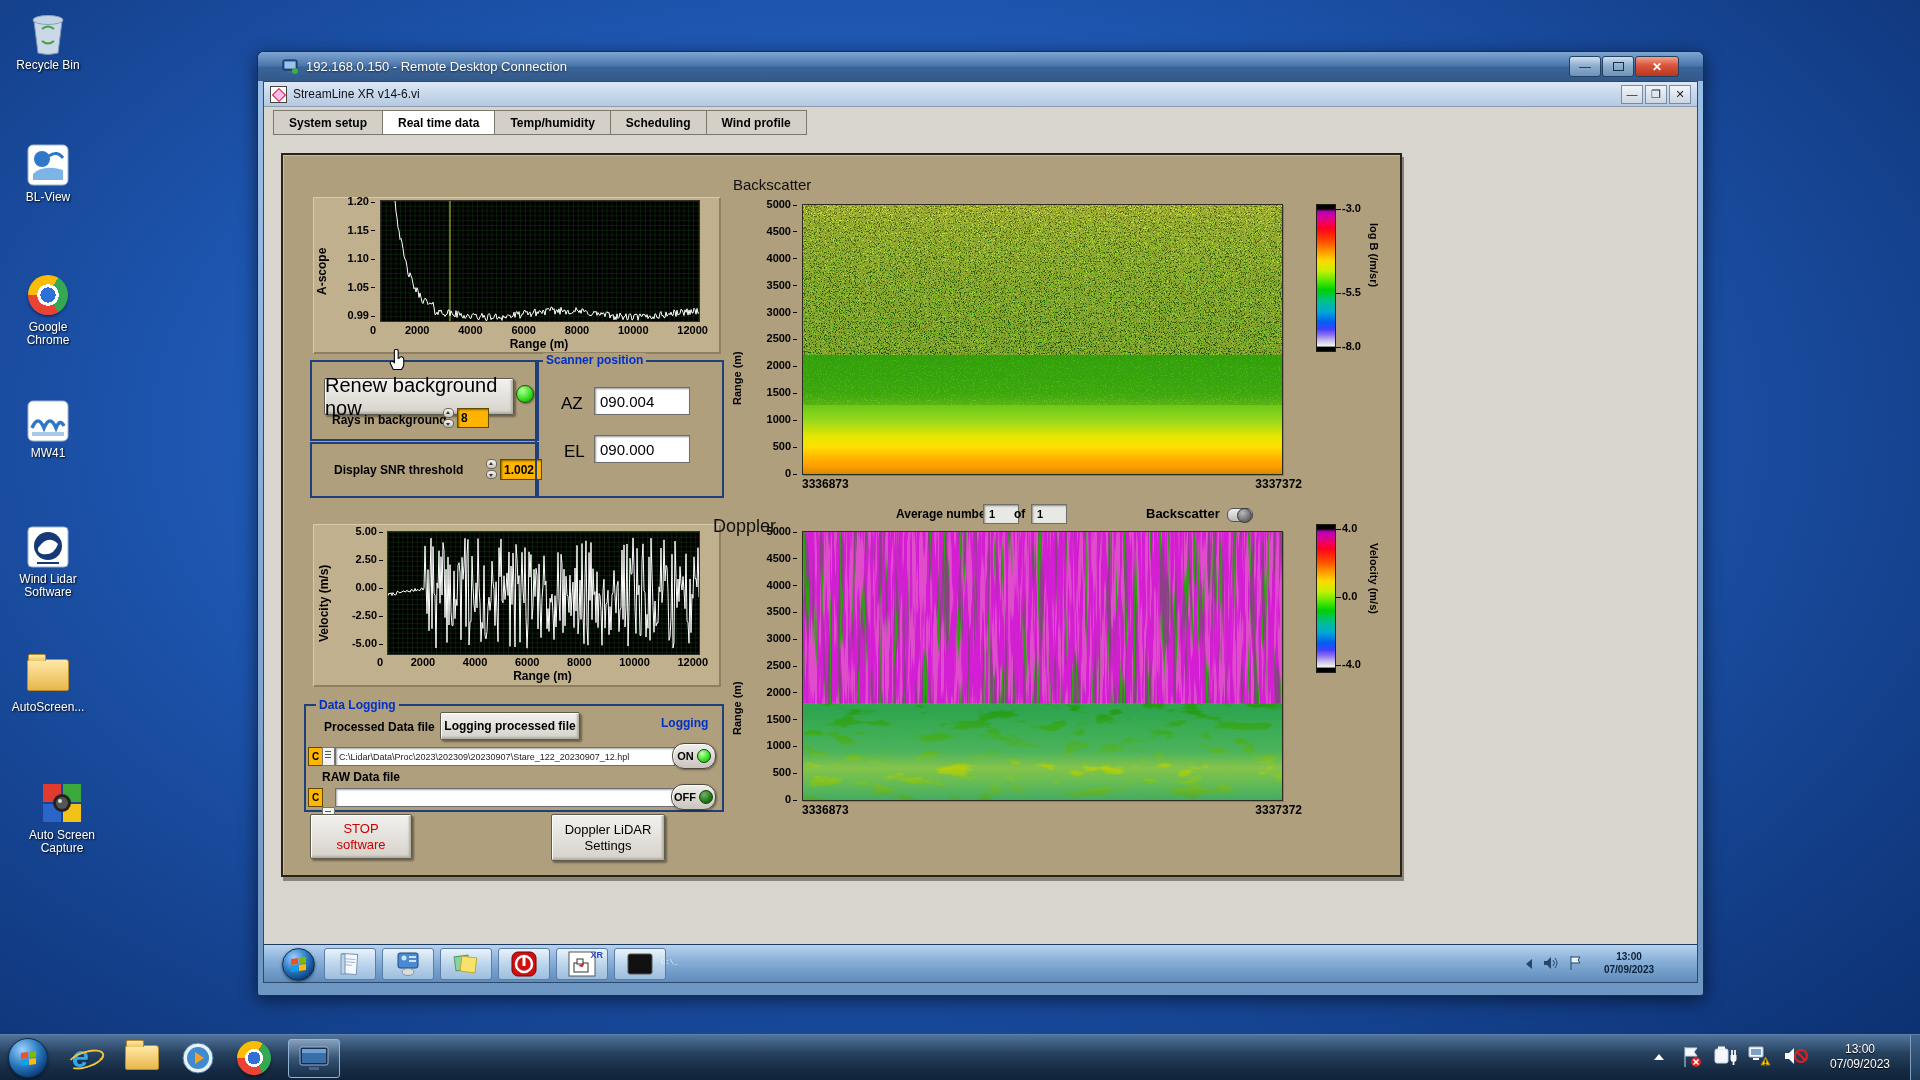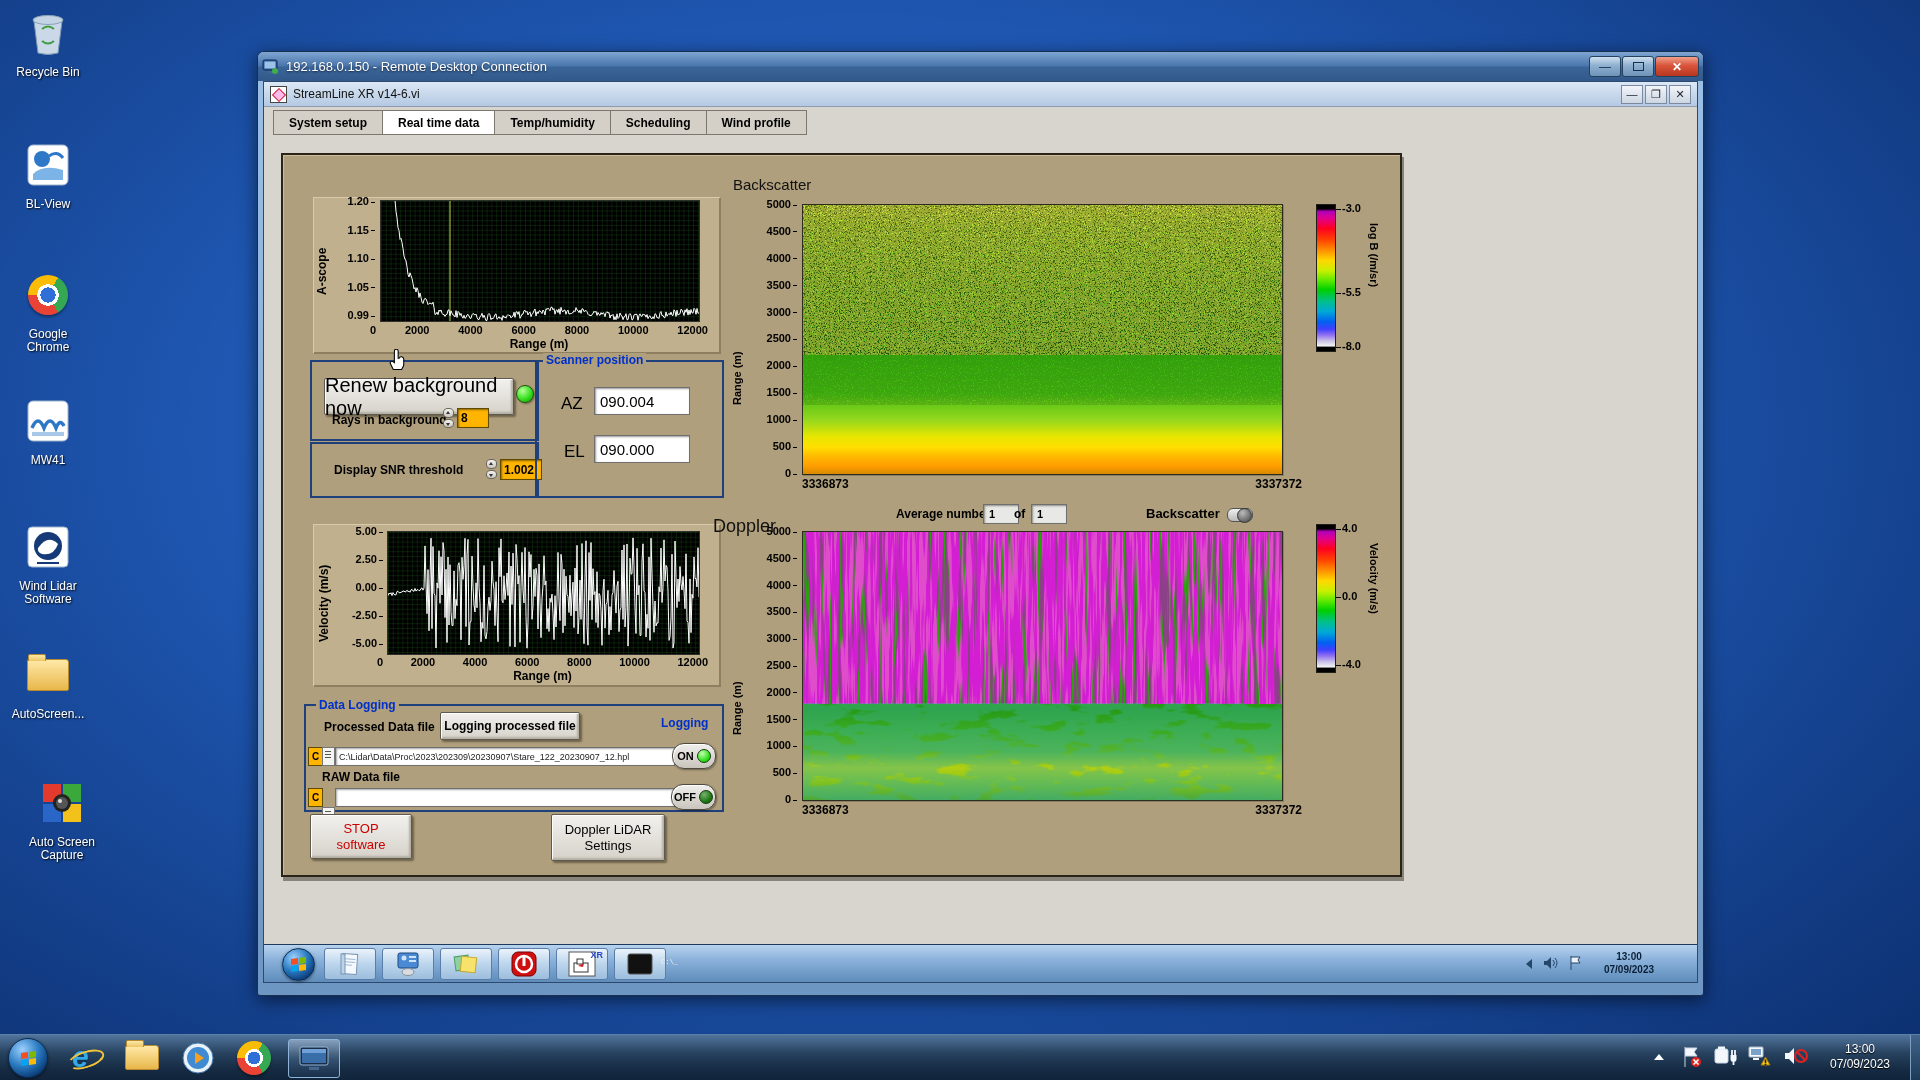--- a/index.html
+++ b/index.html
@@ -3,28 +3,28 @@
 <meta charset="utf-8">
 <style>
   html,body{margin:0;padding:0;}
   body{width:1920px;height:1080px;overflow:hidden;font-family:"Liberation Sans",sans-serif;
        background:radial-gradient(ellipse at 45% 40%, #2b6ccd 0%, #1e56b0 45%, #123c85 80%, #0c2f6e 100%);}
   .abs{position:absolute;}
 
   
   .dicon{width:84px;text-align:center;cursor:default;}
   .dicon .img{width:46px;height:46px;margin:0 auto;display:flex;align-items:center;justify-content:center;}
-  .dicon .lbl{margin-top:10px;font-size:12px;color:#fff;text-shadow:1px 1px 2px #000;line-height:13px;}
+  .dicon .lbl{margin-top:3px;font-size:12px;color:#fff;text-shadow:1px 1px 2px #000;line-height:13px;}
   .folder-ico{width:40px;height:30px;position:relative;background:linear-gradient(#ffe9a8,#e8b74a);border:1px solid #b98a2e;border-radius:2px 3px 2px 2px;}
   .folder-ico::before{content:"";position:absolute;top:-6px;left:0;width:16px;height:6px;background:linear-gradient(#ffe9a8,#edc463);border:1px solid #b98a2e;border-bottom:none;border-radius:2px 2px 0 0;}
 
   
   .rdp{left:257px;top:51px;width:1445px;height:943px;border:1px solid #17304f;border-radius:7px 7px 3px 3px;
        box-shadow:0 4px 18px rgba(0,0,0,.55);background:linear-gradient(#9cc0e8,#6e96c2);}
-  .rdp-title{height:29px;border-radius:6px 6px 0 0;display:flex;align-items:center;padding:0 4px;gap:6px;
+  .rdp-title{height:29px;border-radius:6px 6px 0 0;display:flex;align-items:center;padding:0 24px;gap:6px;
        background:linear-gradient(#7fa6d2 0%,#4a76ac 48%,#3a6498 52%,#33598b 100%);}
   .rdp-title .t{color:#fff;font-size:13px;text-shadow:0 1px 2px rgba(0,0,0,.6);flex:1;}
   .winbtns{display:flex;gap:1px;}
   .wbtn{width:30px;height:19px;border:1px solid #24415f;border-radius:3px;display:flex;align-items:center;justify-content:center;
         background:linear-gradient(#cfe0ef,#8fb0cf 45%,#6f94b8);color:#16304c;font-size:12px;line-height:10px;}
   .wbtn.close{width:42px;background:linear-gradient(#f0a08c,#d9543a 45%,#b83620);color:#fff;font-weight:bold;}
   .wbtn .sq{width:9px;height:7px;border:1px solid #16304c;}
 
   .rdp-client{position:absolute;left:5px;right:5px;top:29px;bottom:12px;border:1px solid #2d4a6e;background:#d8d5cf;}
 

